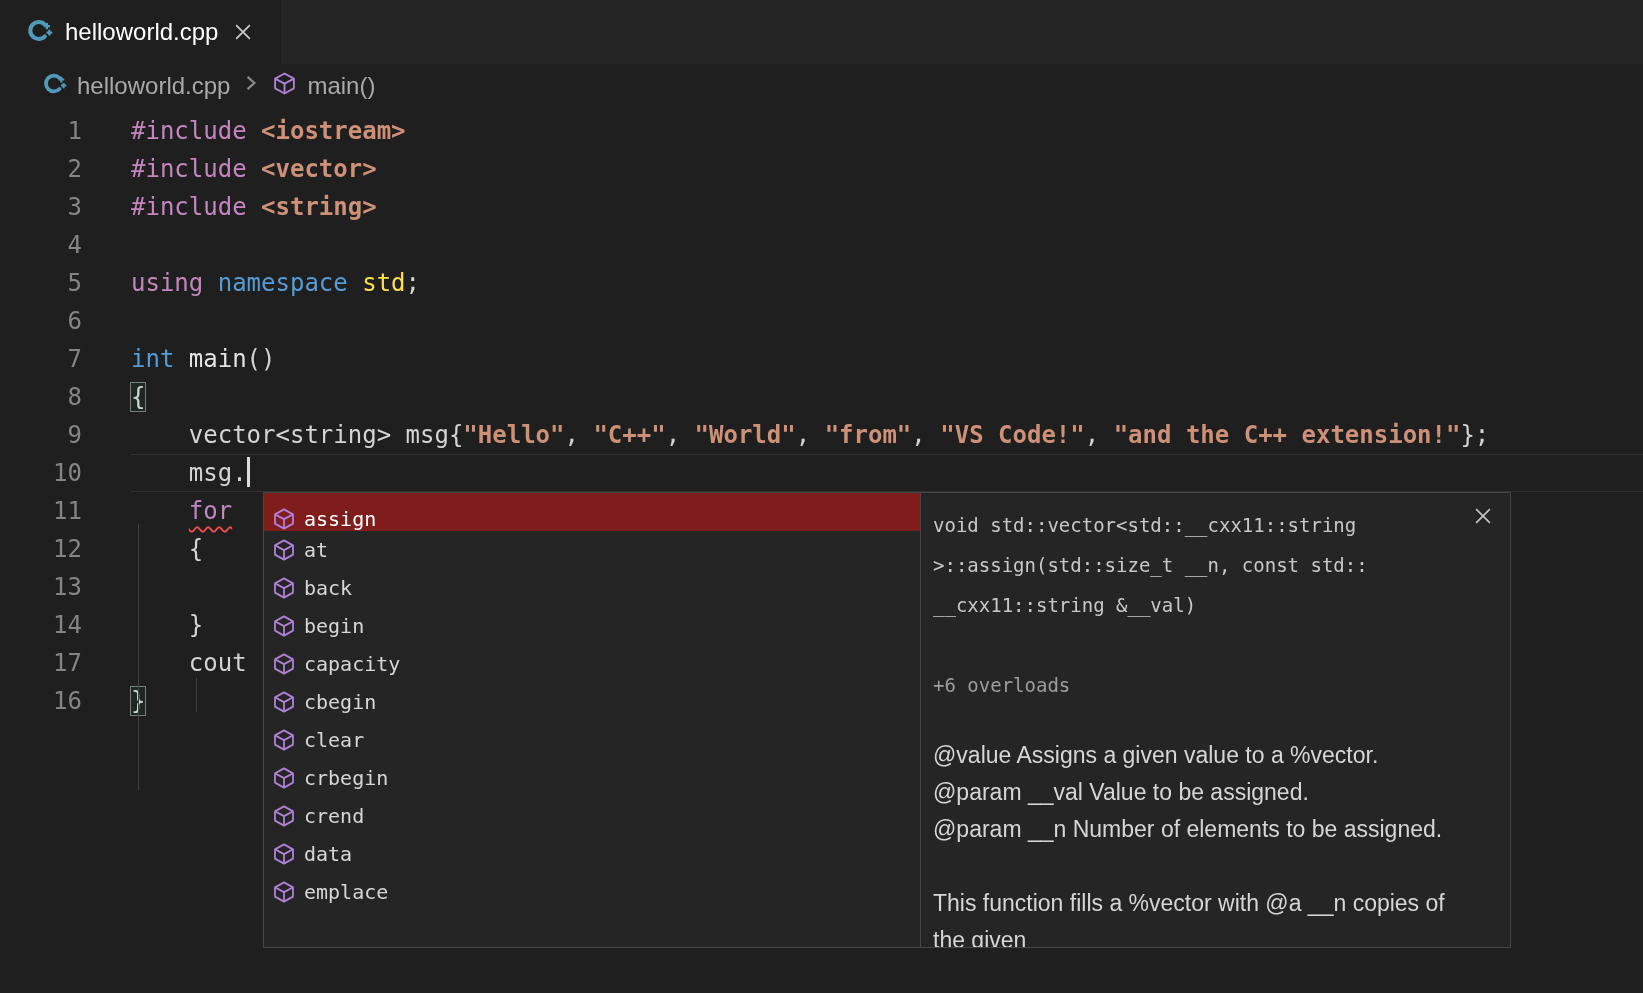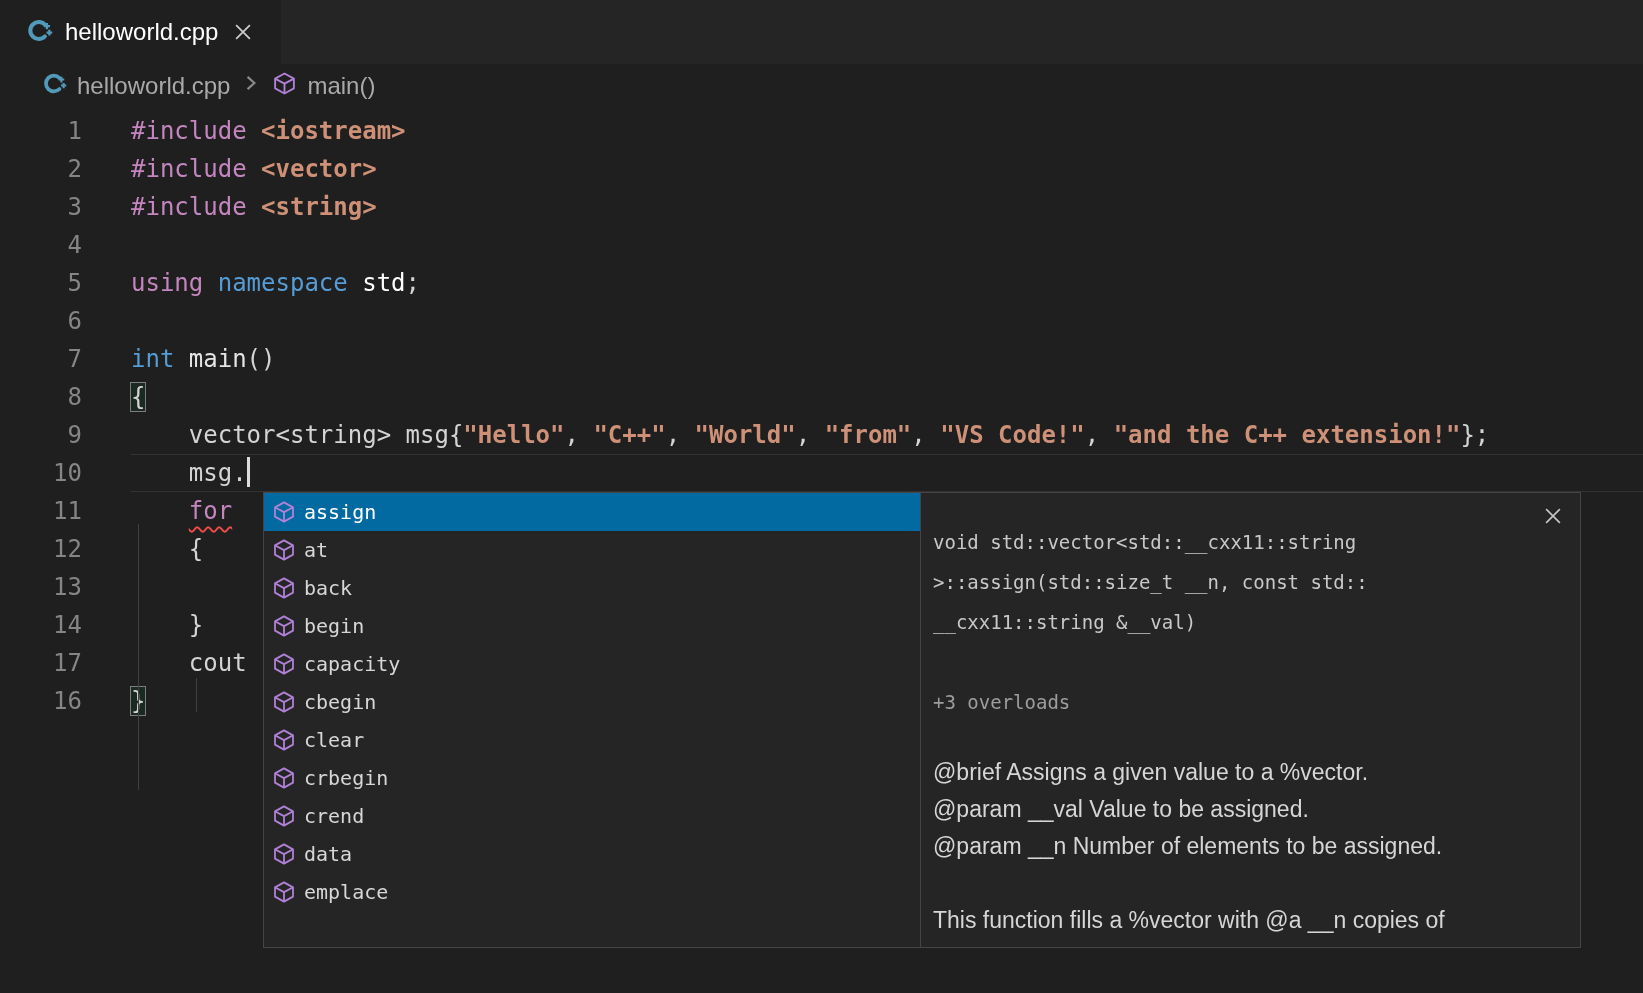--- a/index.html
+++ b/index.html
@@ -21,48 +21,48 @@
   
   .editor { position:relative; padding-top:4px;
             font-family:"DejaVu Sans Mono","Liberation Mono",monospace; font-size:24px; }
   .line { display:flex; height:38px; }
   .ln { width:82px; flex:none; text-align:right; color:#858585; line-height:38px; }
   .code { flex:1; margin-left:49px; white-space:pre; line-height:38px; color:#d4d4d4; }
   .line.current .code { border-top:1px solid #323232; border-bottom:1px solid #323232;
                         line-height:36px; }
   .tok-pink { color:#c586c0; }
   .tok-blue { color:#569cd6; }
-  .tok-type { color:#ffffff; }
+  .tok-type { color:#fde047; }
   .tok-fn   { color:#e5e5e5; }
   .tok-str  { color:#ce9178;font-weight:bold; }
   .tok-plain{ color:#d4d4d4; }
   .squiggle { text-decoration:underline; text-decoration-style:wavy;
               text-decoration-color:#f14c4c; text-decoration-thickness:2px;
               text-underline-offset:7px; }
   .match { outline:1px solid #7d7d7d; background:rgba(10,100,60,0.15); }
   .cursor { display:inline-block; width:3px; height:30px; background:#dcdcdc;
             vertical-align:middle; margin-top:-4px; }
   .indent-guide { position:absolute; width:1px; background:#404040; }
   #guide-outer { left:138px; top:416px; height:266px; }
   #guide-inner { left:196px; top:570px; height:34px; }
 
   
   .suggest { position:absolute; left:263px; top:492px; display:flex; z-index:10; }
   .suggest-list { width:658px; height:456px; background:#252526;
                   border:1px solid #454545; overflow:hidden; }
   .suggest-item { height:38px; display:flex; align-items:center; gap:8px; padding-left:8px;
                   font-family:"DejaVu Sans Mono","Liberation Mono",monospace;
                   font-size:20px; color:#d7d7d7; cursor:pointer; }
-  .suggest-item.selected { background:#0369a1; color:#ffffff; }
+  .suggest-item.selected { background:#7f1d1d; color:#ffffff;align-items:flex-end; }
   .suggest-item .cube { flex:none; display:flex; }
 
-  .suggest-details { width:661px; height:456px; background:#252526;
+  .suggest-details { width:591px; height:456px; background:#252526;
                      border:1px solid #454545; border-left:1px solid #454545;
                      margin-left:-1px; position:relative; overflow:hidden;
-                     padding:29px 18px 0 12px; }
+                     padding:12px 18px 0 12px; }
   .sig { font-family:"DejaVu Sans Mono","Liberation Mono",monospace; font-size:19px;
          line-height:40px; color:#c8c8c8; white-space:pre; }
   .overloads { font-family:"DejaVu Sans Mono","Liberation Mono",monospace; font-size:19px;
                line-height:40px; color:#9d9d9d; margin-top:40px; }
   .docs { margin-top:32px; font-size:23px; line-height:37px; color:#d6d6d6; }
   .details-close { position:absolute; top:10px; right:14px; width:26px; height:26px;
                    display:flex; align-items:center; justify-content:center; cursor:pointer; }
 </style>
 </head>
 <body>
@@ -280,23 +280,23 @@
         </span>
         <span>emplace</span>
       </div>
     </div>
   <div class="suggest-details">
     <div id="sig">
         <div class="sig">void std::vector&lt;std::__cxx11::string</div>
         <div class="sig">&gt;::assign(std::size_t __n, const std::</div>
         <div class="sig">__cxx11::string &amp;__val)</div>
       </div>
-    <div class="overloads">+3 overloads</div>
+    <div class="overloads">+6 overloads</div>
     <div class="docs" id="docs">
-        <div>@brief Assigns a given value to a %vector.</div>
+        <div>@value Assigns a given value to a %vector.</div>
         <div>@param __val Value to be assigned.</div>
         <div>@param __n Number of elements to be assigned.</div>
         <div>&nbsp;</div>
         <div>This function fills a %vector with @a __n copies of</div>
         <div>the given</div>
       </div>
     <span class="details-close">
       <svg width="22" height="22" viewBox="0 0 16 16">
         <path d="M3 3 L13 13 M13 3 L3 13" stroke="#c5c5c5" stroke-width="1.2"></path>
       </svg>

